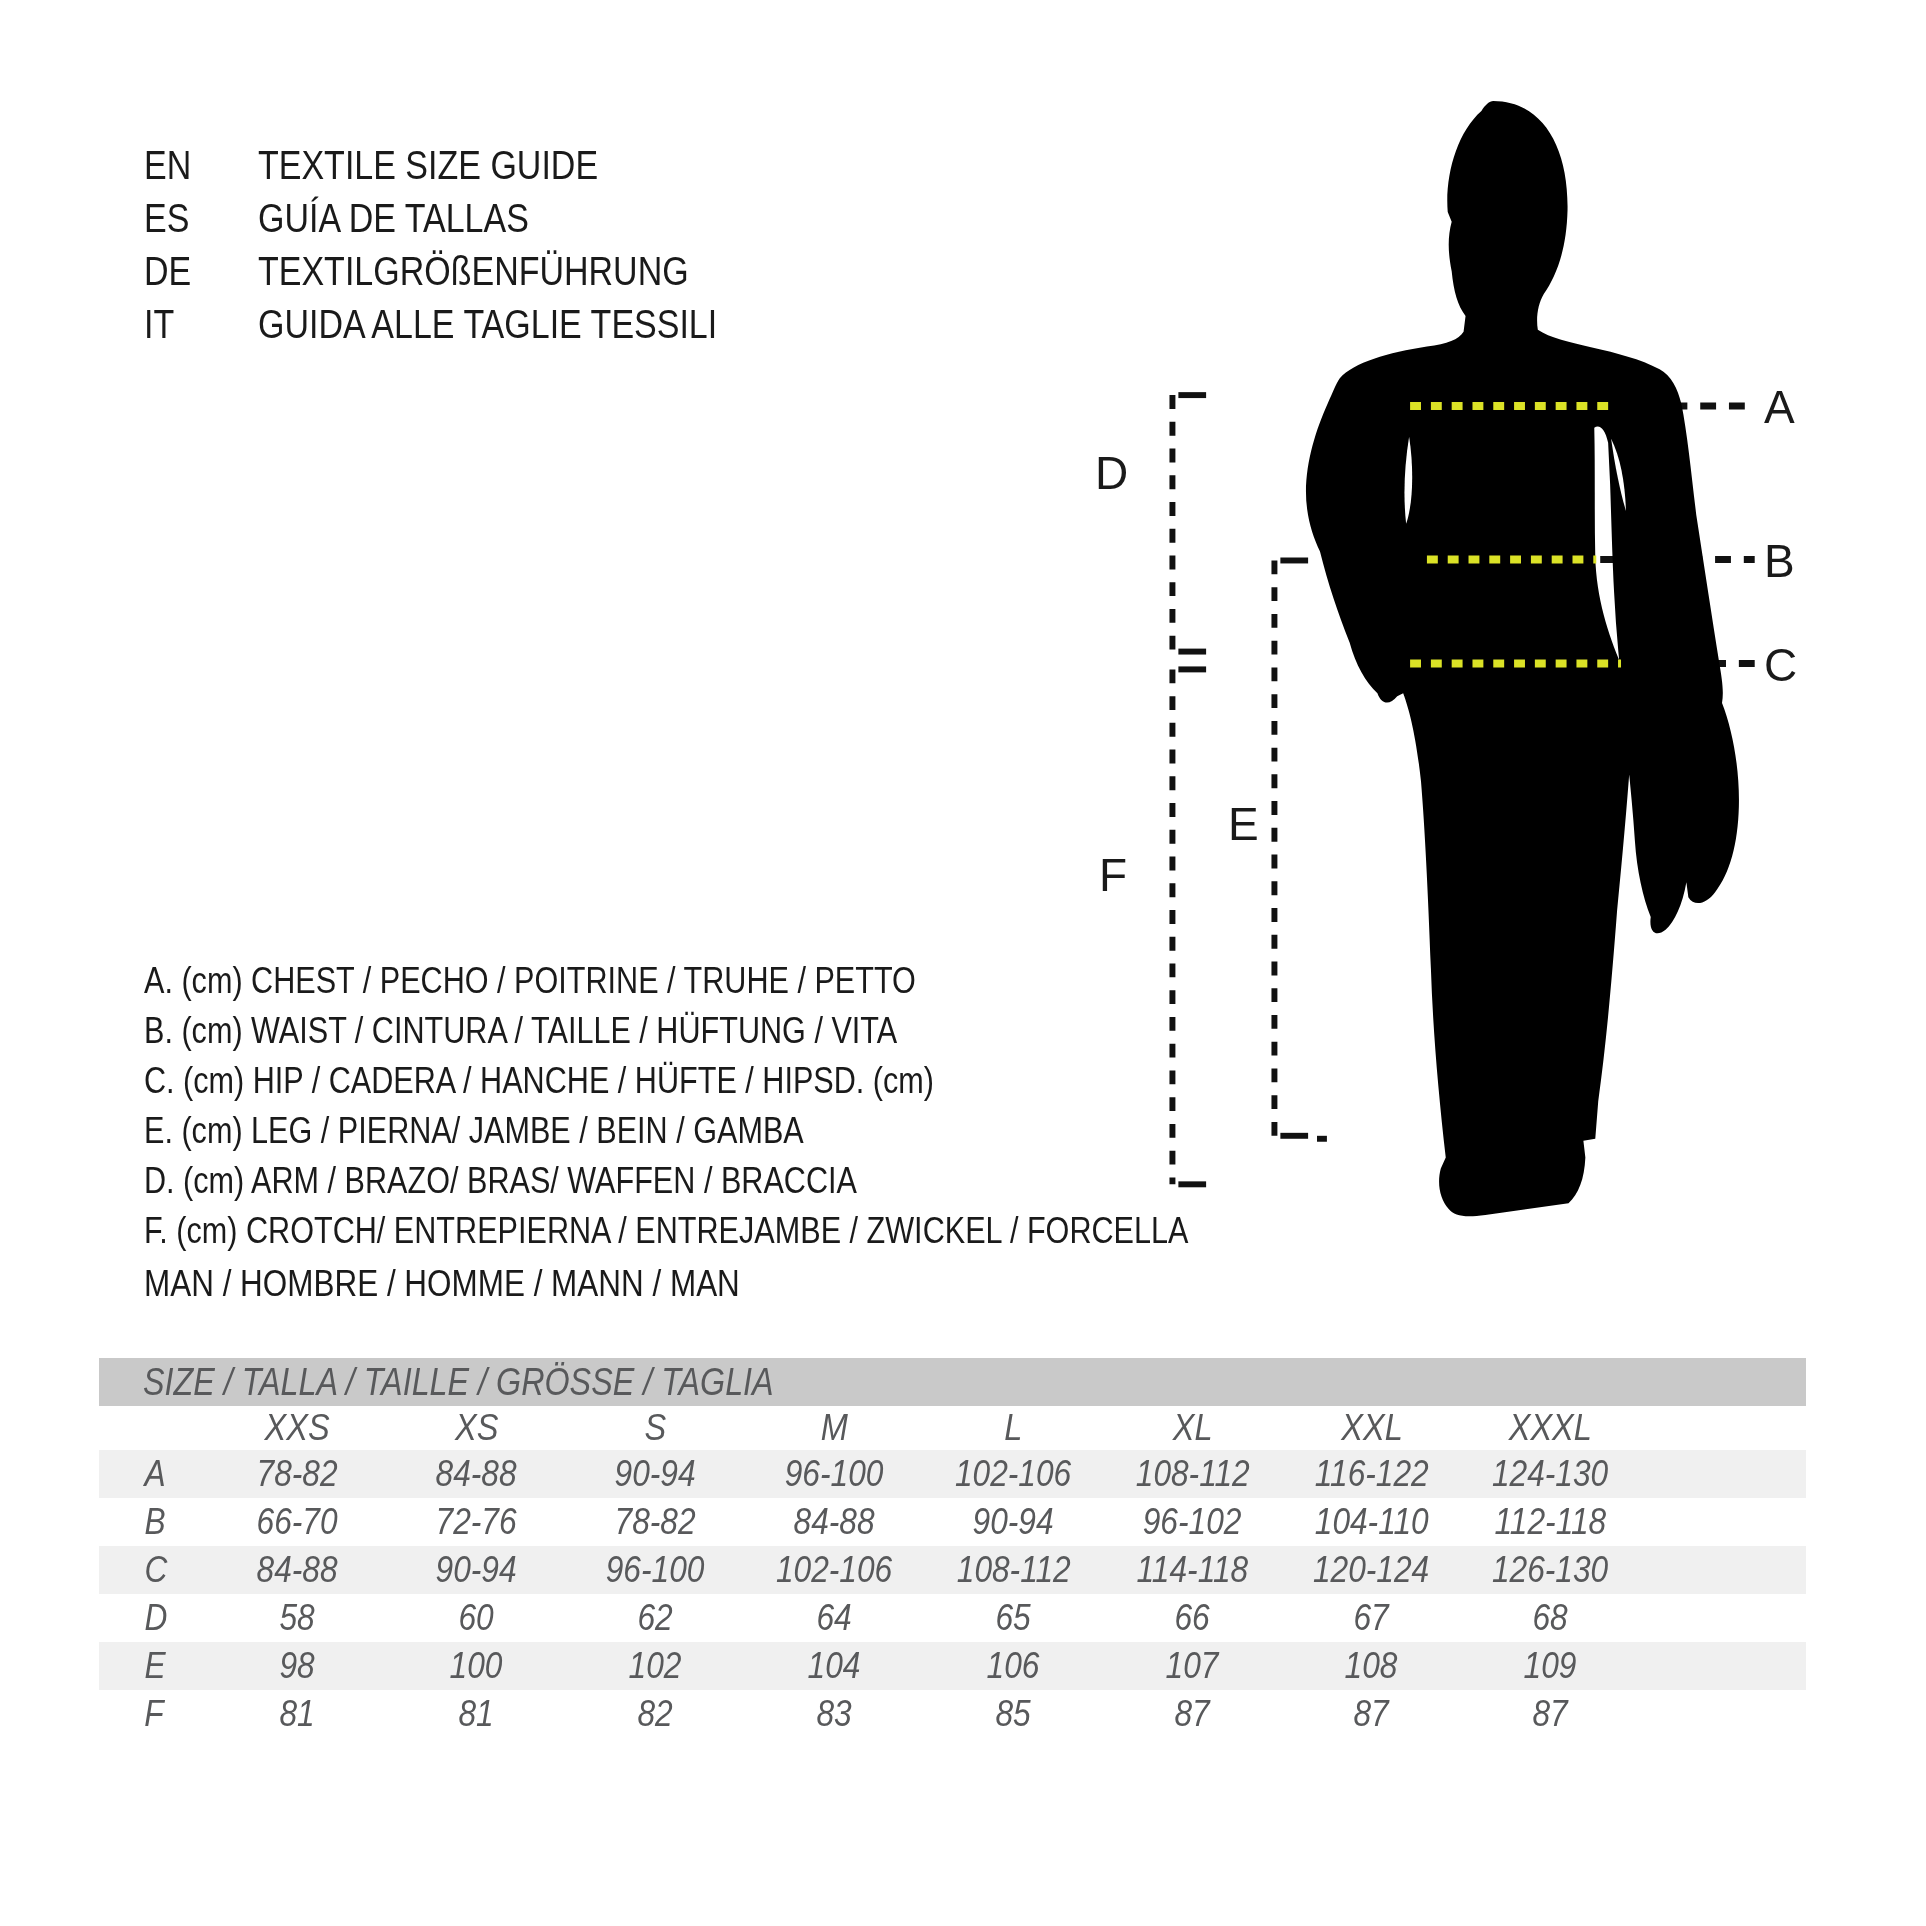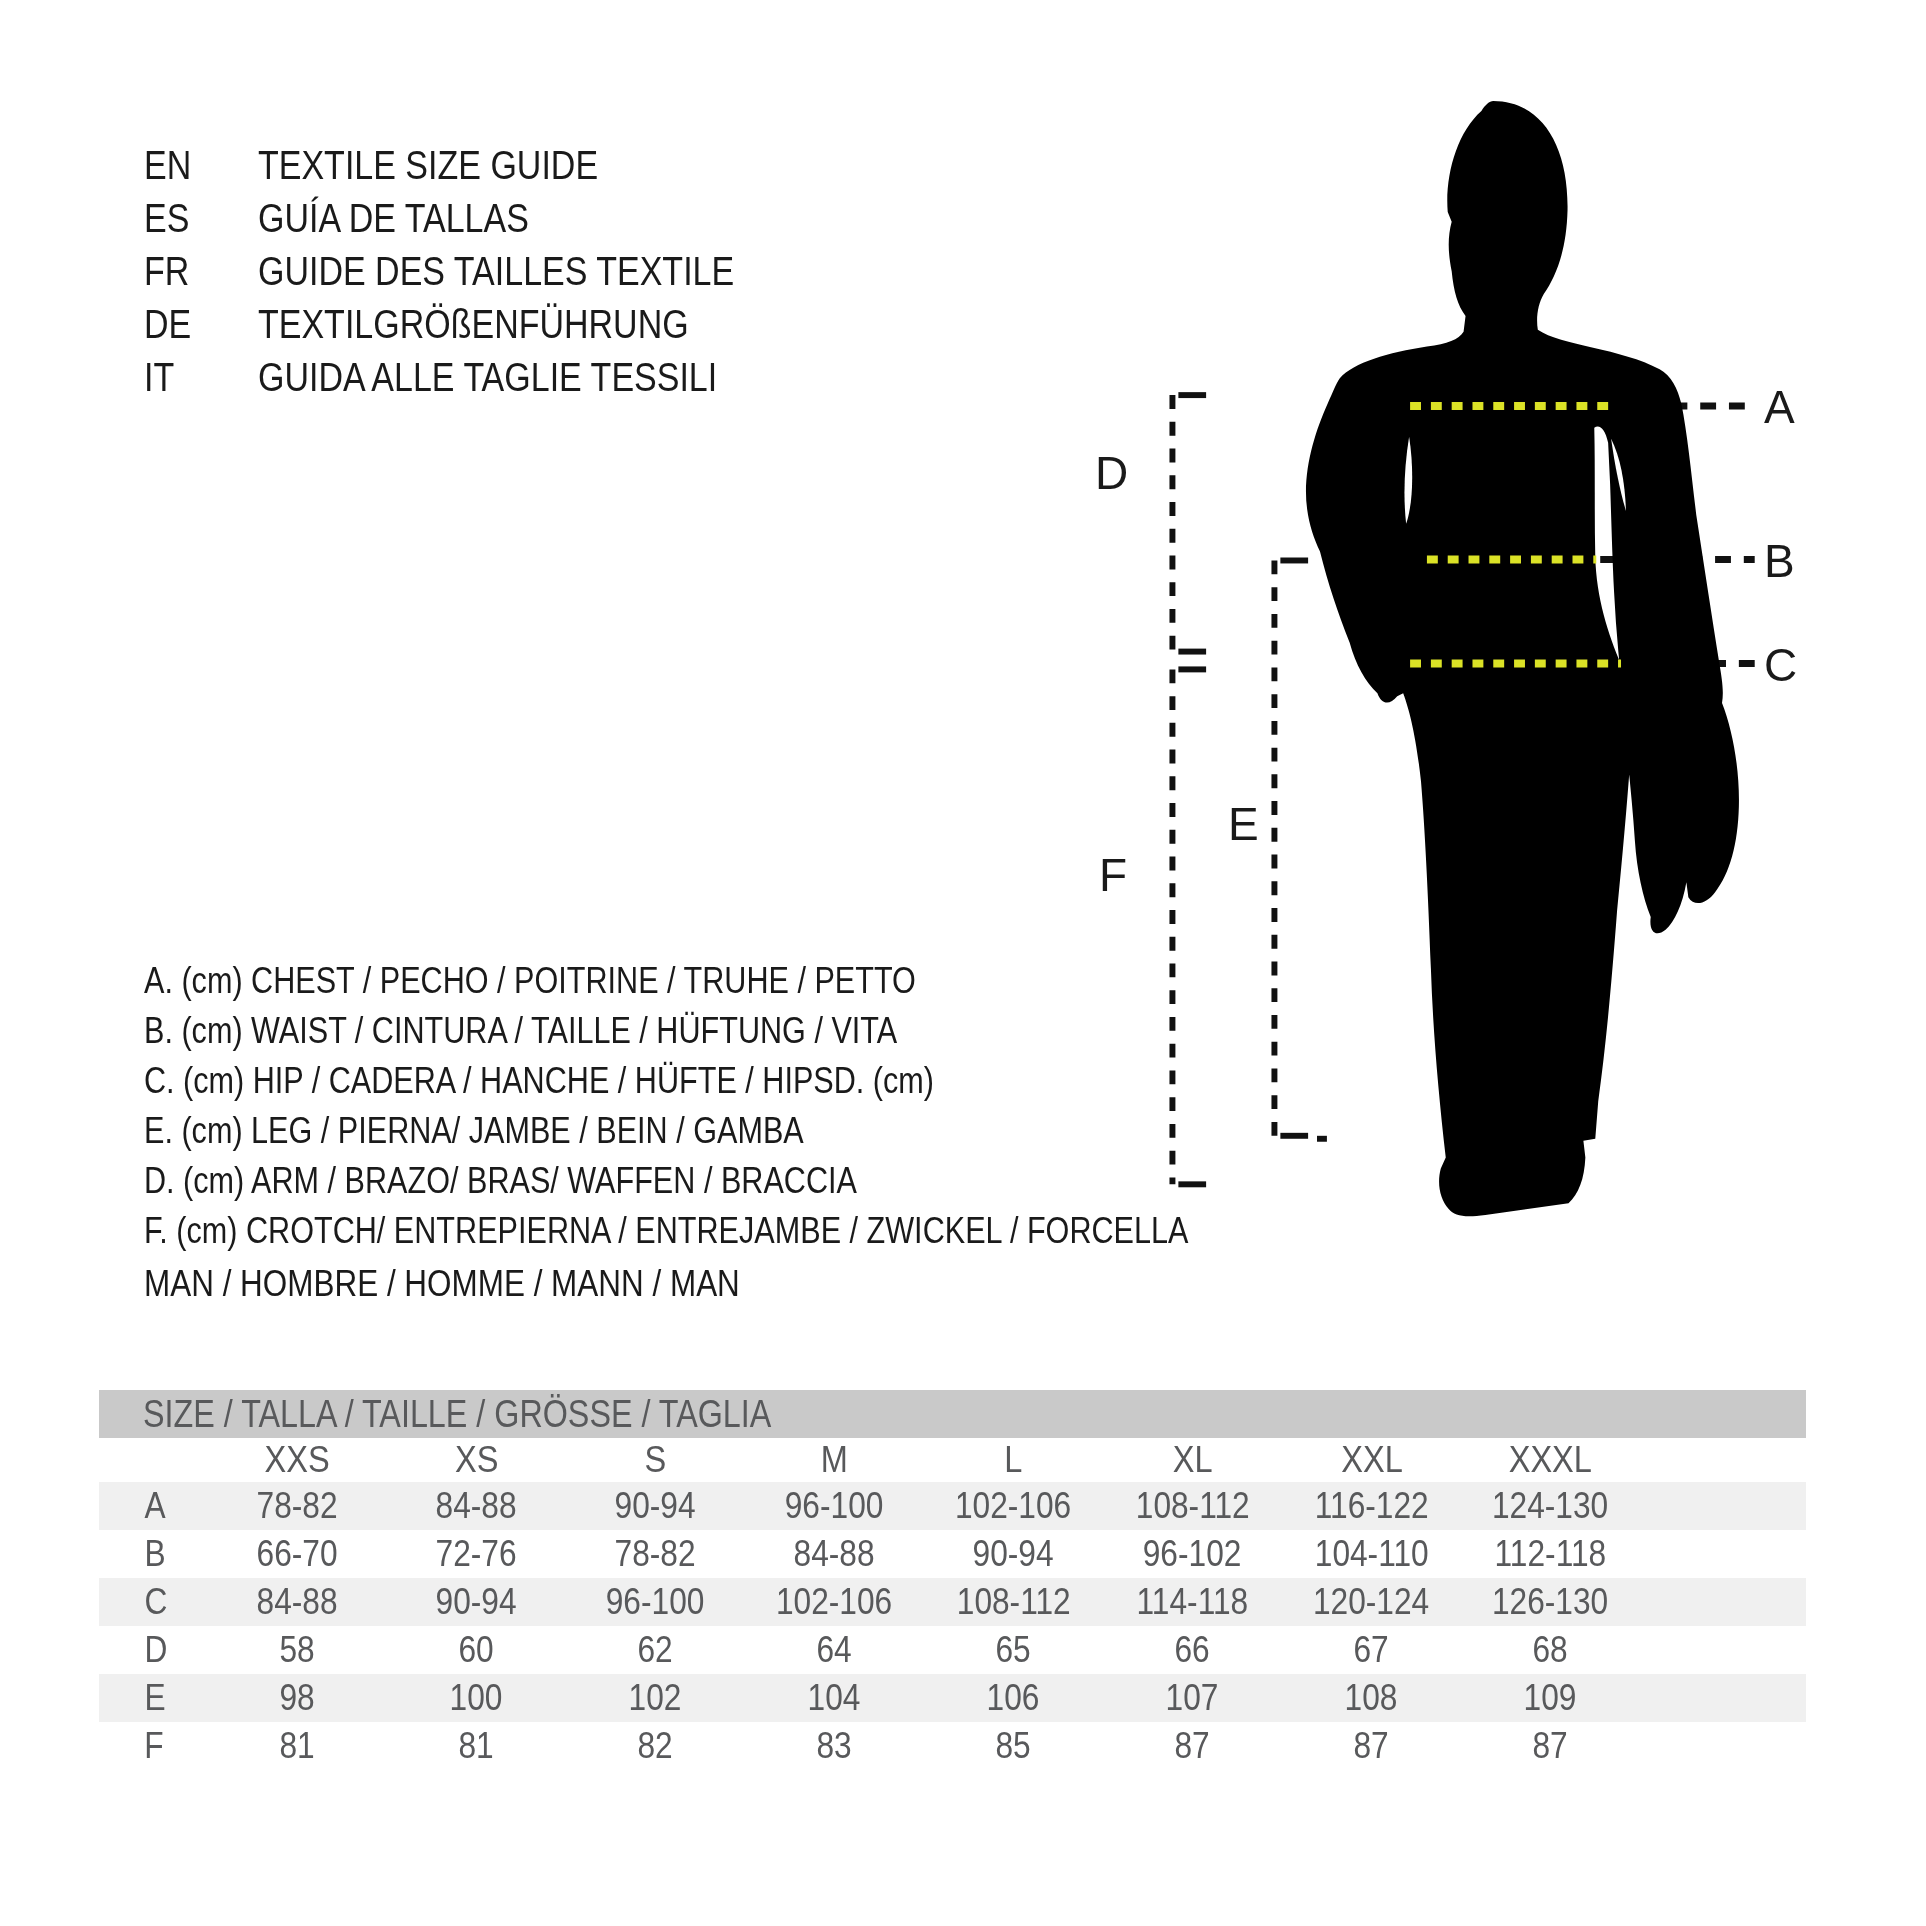--- a/index.html
+++ b/index.html
@@ -34,21 +34,21 @@
   .yellow-dash{stroke:var(--accent-yellow);stroke-width:8;stroke-dasharray:11 10;fill:none;}
 
   .measure-letter{position:absolute;font-size:46px;line-height:53px;color:var(--ink);}
 
   
   #legend{position:absolute;left:144px;top:956px;font-size:36px;line-height:50px;}
   
   #man-line{position:absolute;left:144px;top:1259px;font-size:37px;line-height:50px;}
 
   
-  #size-table{position:absolute;left:99px;top:1390px;width:1707px;font-size:36px;color:var(--table-text);}
+  #size-table{position:absolute;left:99px;top:1358px;width:1707px;font-size:36px;color:var(--table-text);font-style:italic;}
   #size-bar{height:48px;line-height:48px;background:var(--size-bar-bg);padding-left:44px;font-size:38px;}
   .trow{display:grid;grid-template-columns:109px repeat(8,179px) 1fr;align-items:center;}
   .trow.head{height:44px;font-size:37px;}
   .trow.data{height:48px;}
   .trow.striped{background:var(--stripe-bg);}
   .tcell{text-align:center;}
   .tlabel{text-align:left;padding-left:44px;}
 </style>
 </head>
 <body>
@@ -56,24 +56,20 @@
 <div id="page">
 
   <div id="lang-list">
     <div class="row">
       <span class="code cond">EN</span>
       <span class="cond">TEXTILE SIZE GUIDE</span>
     </div>
     <div class="row">
       <span class="code cond">ES</span>
       <span class="cond">GUÍA DE TALLAS</span>
-    </div>
-    <div class="row">
-      <span class="code cond">FR</span>
-      <span class="cond">GUIDE DES TAILLES TEXTILE</span>
     </div>
     <div class="row">
       <span class="code cond">DE</span>
       <span class="cond">TEXTILGRÖßENFÜHRUNG</span>
     </div>
     <div class="row">
       <span class="code cond">IT</span>
       <span class="cond">GUIDA ALLE TAGLIE TESSILI</span>
     </div>
   </div>

